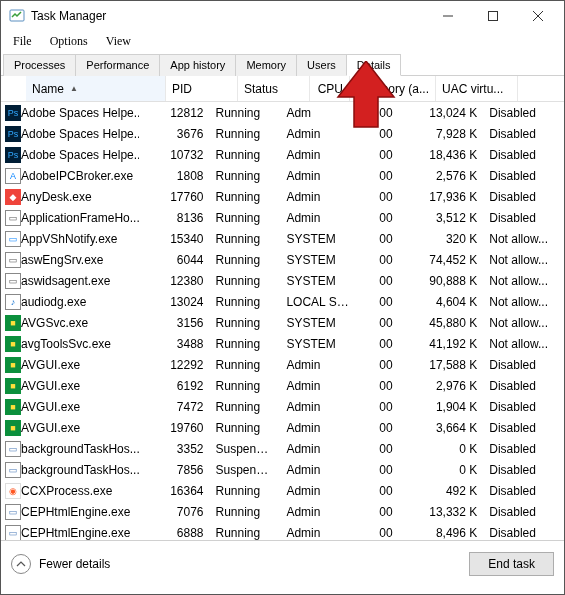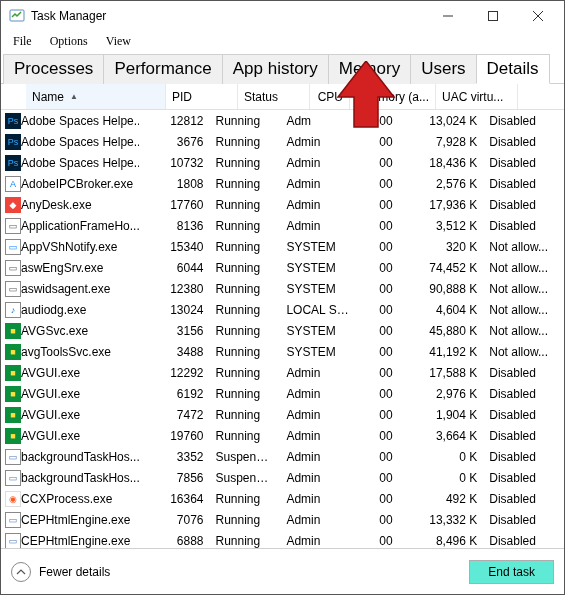--- a/index.html
+++ b/index.html
@@ -46,21 +46,21 @@
     font-family: Liberation Serif, serif;
   }
   .tabbar {
     display: flex;
     border-bottom: 1px solid #d0d0d0;
     margin-top: 2px;
     padding-left: 2px;
   }
   .tab {
     padding: 4px 10px;
-    font-size: 17px;
+    font-size: 11px;
     background: #f0f0f0;
     border: 1px solid #d0d0d0;
     border-bottom: none;
     position: relative;
     top: 1px;
     margin-right: -1px;
   }
   .tab.active {
     background: #fff;
     border-bottom: 1px solid #fff;
@@ -108,21 +108,21 @@
   }
   .cell.c-name { display: flex; align-items: center; gap: 0; padding-left: 4px; }
   .cell.c-pid, .cell.c-cpu, .cell.c-mem { text-align: right; }
   .proc-icon {
     width: 16px; height: 16px; flex-shrink: 0;
     display: inline-flex; align-items: center; justify-content: center;
     font-size: 9px; color: #fff;
   }
   .footer {
     position: absolute;
-    bottom: 0; left: 0; right: 0;
+    bottom: 8px; left: 0; right: 0;
     height: 46px;
     border-top: 1px solid #d0d0d0;
     display: flex;
     align-items: center;
     padding: 0 10px;
     background: #fff;
   }
   .fewer {
     display: flex; align-items: center; gap: 8px;
     font-size: 12px;
@@ -130,21 +130,21 @@
   .fewer .circ {
     width: 20px; height: 20px;
     border: 1px solid #888;
     border-radius: 50%;
     display: flex; align-items: center; justify-content: center;
   }
   .endtask {
     margin-left: auto;
     padding: 4px 18px;
     border: 1px solid #adadad;
-    background: #5eead4;
+    background: #e5e5e5;
     font-size: 12px;
   }
   .arrow-overlay {
     position: absolute;
     top: 60px;
     left: 335px;
     pointer-events: none;
     z-index: 50;
   }
 </style>

